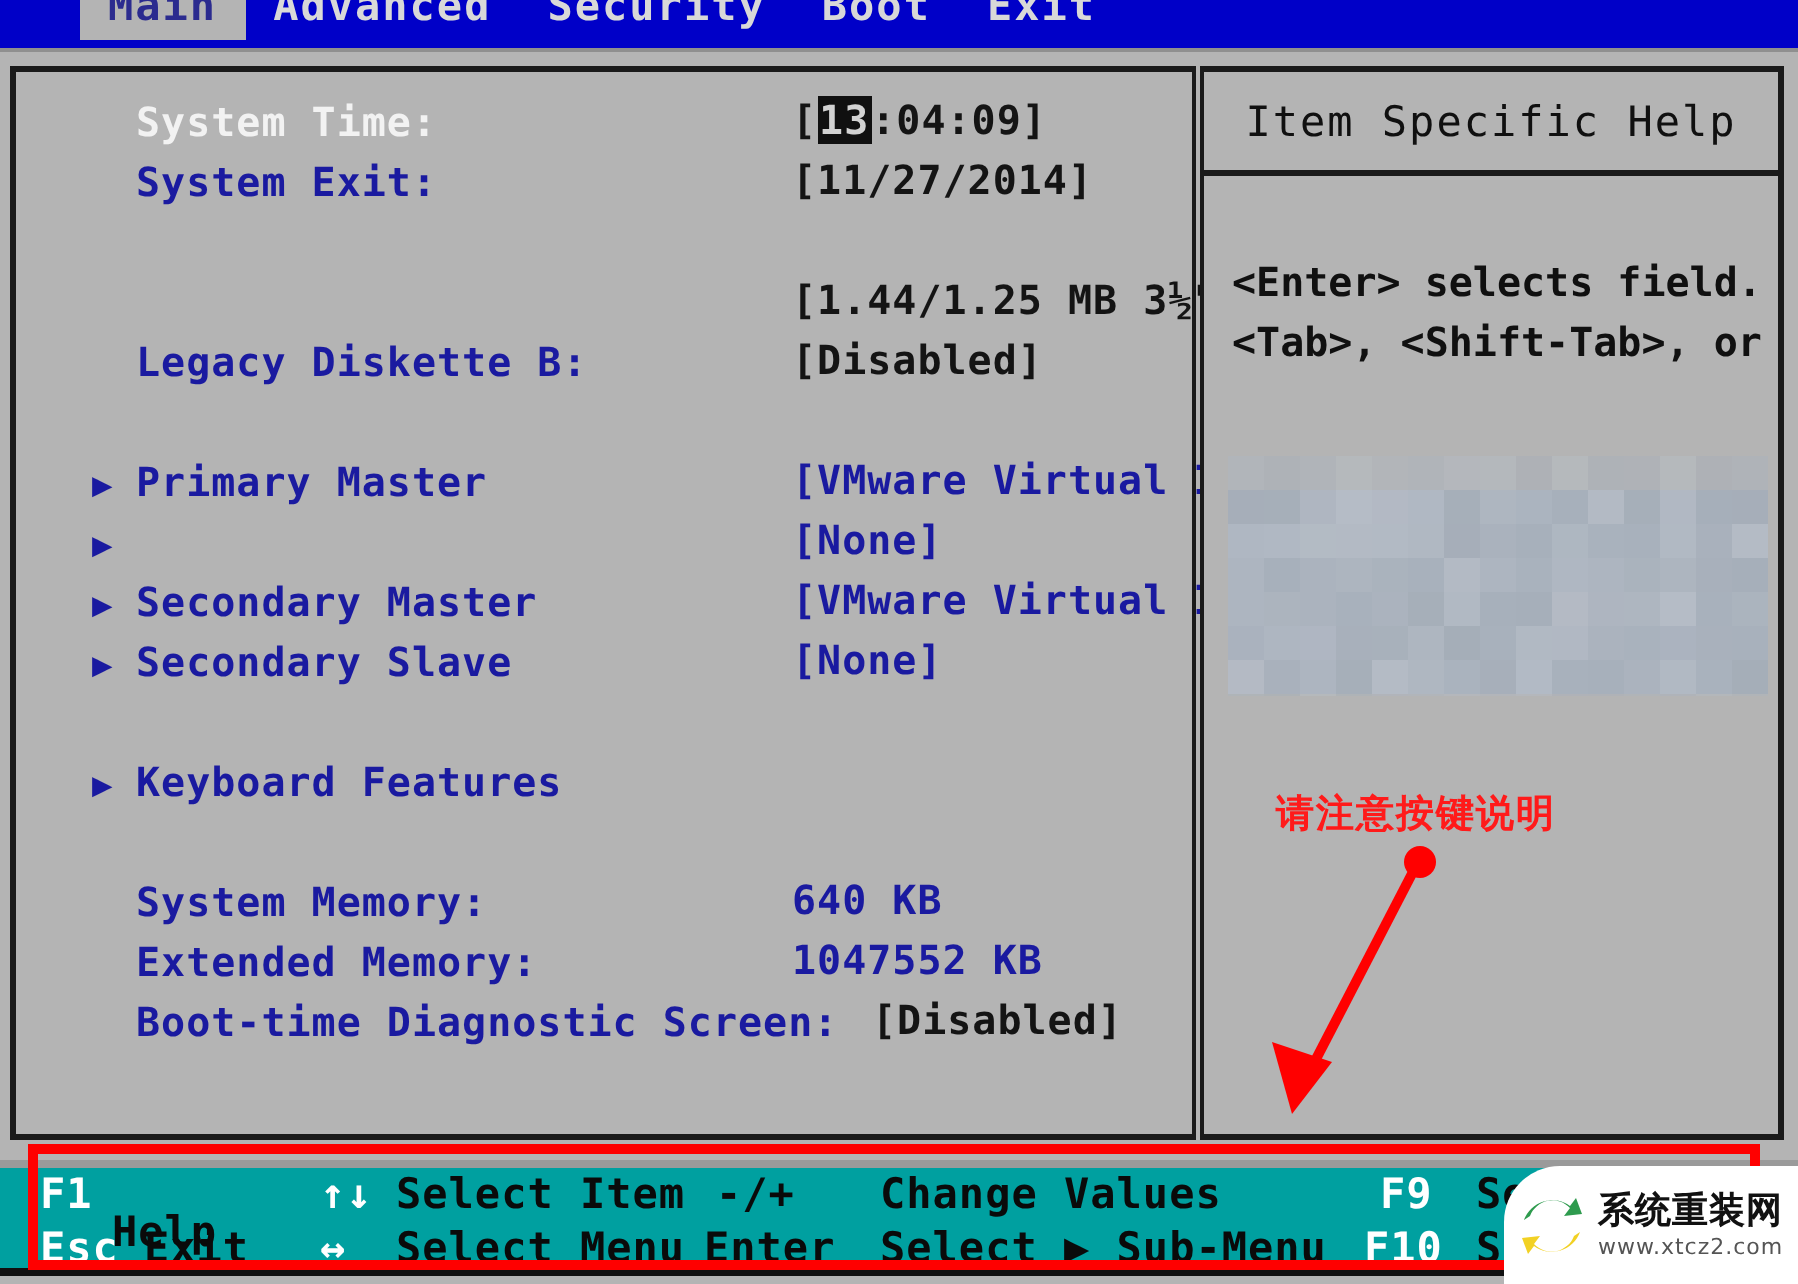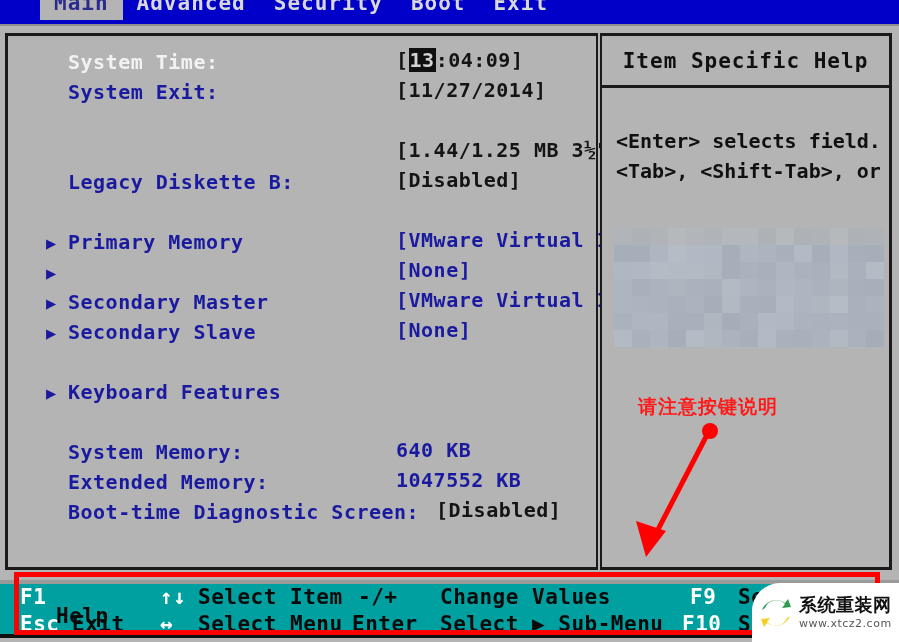--- a/index.html
+++ b/index.html
@@ -79,21 +79,21 @@
   #help-header {
     height: 52px;
     border-bottom: 3px solid #1a1a1a;
     display: flex;
     align-items: center;
     justify-content: center;
   }
   #help-title {
     color: #101010;
     font-size: 21px;
-    font-weight: bold;
+    font-weight: normal;
     letter-spacing: 1px;
   }
   #help-body {
     padding: 38px 10px 0 14px;
   }
   .help-line {
     color: #101010;
     font-size: 20px;
     font-weight: bold;
     line-height: 30px;
@@ -283,21 +283,21 @@
           <span class="value">[1.44/1.25 MB  3½"]</span>
         </div>
         <div class="row">
           <span class="bullet blank">&nbsp;</span>
           <span class="label">Legacy Diskette B:</span>
           <span class="value">[Disabled]</span>
         </div>
         <div class="spacer"></div>
         <div class="row">
           <span class="bullet">▶</span>
-          <span class="label">Primary Memory</span>
+          <span class="label">Primary Master</span>
           <span class="value blue">[VMware Virtual ID]</span>
         </div>
         <div class="row">
           <span class="bullet">▶</span>
           <span class="value blue">[None]</span>
         </div>
         <div class="row">
           <span class="bullet">▶</span>
           <span class="label">Secondary Master</span>
           <span class="value blue">[VMware Virtual ID]</span>

